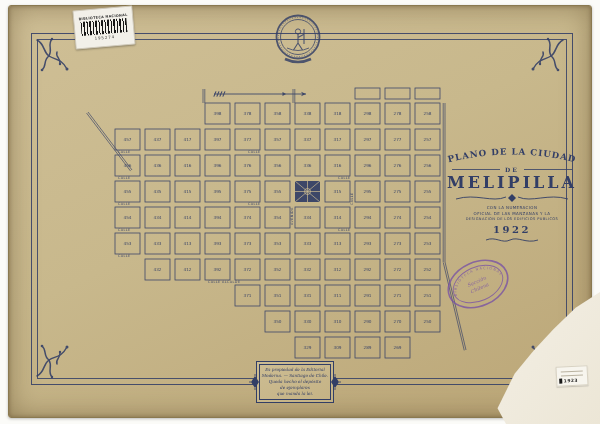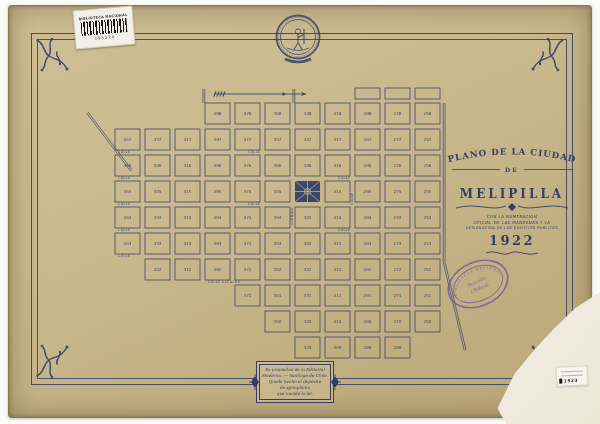--- a/index.html
+++ b/index.html
@@ -29,25 +29,25 @@
          background:repeating-linear-gradient(90deg,#151515 0 1px,transparent 1px 2.6px,#151515 2.6px 4.2px,transparent 4.2px 6px);}
   .barcode-sticker .num{font-size:4px;color:#333;letter-spacing:1px;font-family:"DejaVu Sans Mono",monospace;}
 
   .seal{position:absolute;left:274px;top:13px;width:48px;height:54px;opacity:.82;}
 
   .cartouche{position:absolute;left:444px;top:141px;width:136px;text-align:center;color:#323e66;}
   .cartouche .arc-title{display:block;margin:0 auto;}
   .de-row{display:flex;align-items:center;gap:5px;margin:1px 8px 0 8px;}
   .de-row .rule{flex:1;height:0;border-top:1px solid #323e66;opacity:.8;}
   .de-label{font-family:"DejaVu Serif",serif;font-size:6px;font-weight:bold;letter-spacing:2px;}
-  .city-name{font-family:"DejaVu Serif",serif;font-size:12px;font-weight:bold;letter-spacing:3px;margin-top:14px;}
+  .city-name{font-family:"DejaVu Serif",serif;font-size:16px;font-weight:bold;letter-spacing:3px;margin-top:0;}
   .swirl{display:block;margin:1px auto 0 auto;}
   .subtitle{font-size:4px;letter-spacing:.4px;line-height:1.45;margin-top:2px;}
   .subtitle .s3{font-size:3.6px;}
-  .year-label{font-family:"DejaVu Serif",serif;font-size:13px;font-weight:bold;letter-spacing:2.5px;margin-top:2px;}
+  .year-label{font-family:"DejaVu Serif",serif;font-size:10px;font-weight:bold;letter-spacing:2.5px;margin-top:2px;}
 
   .stamp-wrap{position:absolute;left:445px;top:260px;width:66px;height:48px;transform:rotate(-24deg);opacity:.8;}
 
   .imprint{position:absolute;left:256px;top:361px;width:78px;height:42px;
          background:linear-gradient(155deg,#cdbd93,#c4b284);border:1.2px solid #323e66;box-sizing:border-box;padding:2px;}
   .imprint-inner{border:.6px solid #323e66;height:100%;box-sizing:border-box;
          display:flex;flex-direction:column;align-items:center;justify-content:center;
          font-family:"DejaVu Serif",serif;font-style:italic;font-size:4.2px;line-height:1.45;
          color:#323e66;text-align:center;}
   .imprint .fl{position:absolute;top:50%;margin-top:-8px;width:12px;height:16px;}

